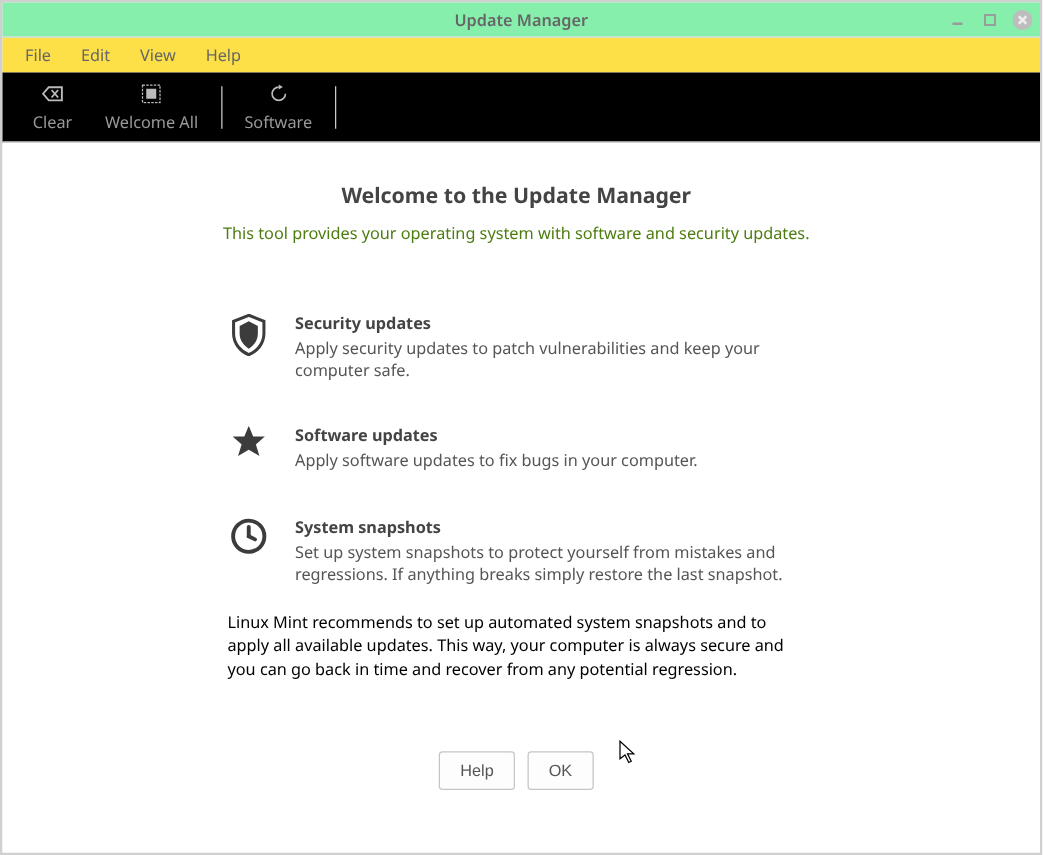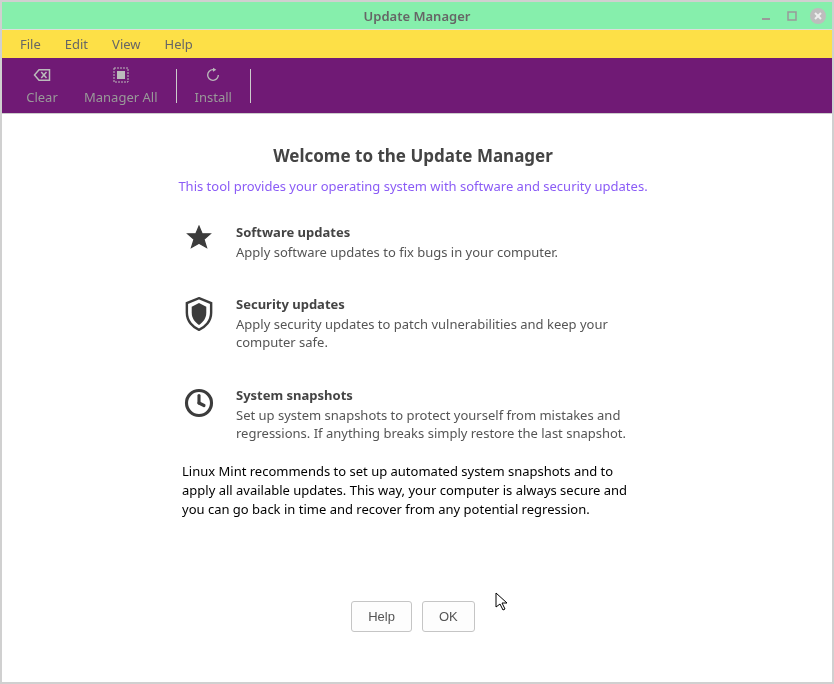--- a/index.html
+++ b/index.html
@@ -63,21 +63,21 @@
   align-items: center;
   padding: 0 8px;
   gap: 4px;
 }
 .menu-item {
   padding: 4px 10px;
   color: #666;
   cursor: pointer;
 }
 .toolbar {
-  background: #701a75;
+  background: #000000;
   height: 56px;
   display: flex;
   align-items: center;
   padding: 0 10px;
   border-bottom: 1px solid #ccc;
 }
 .toolbar-btn {
   display: flex;
   flex-direction: column;
   align-items: center;
@@ -105,23 +105,23 @@
 }
 .welcome-title {
   text-align: center;
   font-weight: 700;
   font-size: 17px;
   color: #444;
   margin-bottom: 10px;
 }
 .welcome-sub {
   text-align: center;
-  color: #8b5cf6;
+  color: #4d7c0f;
   font-size: 13px;
-  margin-bottom: 28px;
+  margin-bottom: 54px;
 }
 .features {
   display: flex;
   flex-direction: column;
   gap: 34px;
   padding: 0 120px 0 120px;
 }
 .feature {
   display: flex;
   gap: 20px;
@@ -217,62 +217,62 @@
       </span>
       <span>Clear</span>
     </div>
     <div class="toolbar-btn">
       <span class="tb-icon">
         <svg width="16" height="16" viewBox="0 0 16 16">
             <rect x="1" y="1" width="14" height="14" fill="none" stroke="#bbb" stroke-width="1" stroke-dasharray="2 1"></rect>
             <rect x="4" y="4" width="8" height="8" fill="#bbb"></rect>
           </svg>
       </span>
-      <span>Manager All</span>
+      <span>Welcome All</span>
     </div>
     <div class="toolbar-sep"></div>
     <div class="toolbar-btn">
       <span class="tb-icon">
         <svg width="16" height="16" viewBox="0 0 24 24">
             <path d="M12 4 A8 8 0 1 0 20 12" fill="none" stroke="#bbb" stroke-width="2"></path>
             <path d="M12 1 L12 7 L17 4 Z" fill="#bbb"></path>
           </svg>
       </span>
-      <span>Install</span>
+      <span>Software</span>
     </div>
     <div class="toolbar-sep"></div>
   </div>
 
   <div class="content">
     <div class="welcome-title">Welcome to the Update Manager</div>
     <div class="welcome-sub">This tool provides your operating system with software and security updates.</div>
 
     <div class="features">
-      <div class="feature">
-        <div class="feature-icon">
-          <svg width="30" height="30" viewBox="0 0 24 24">
-              <path d="M12 1 L14.5 7 L21 7 L16 11.5 L18 18 L12 14.5 L6 18 L8 11.5 L3 7 L9.5 7 Z" fill="#3c3c3c" stroke="#3c3c3c" stroke-width="1" stroke-linejoin="miter"></path>
-            </svg>
-        </div>
-        <div>
-          <div class="feature-head">Software updates</div>
-          <div class="feature-body">Apply software updates to fix bugs in your computer.</div>
-        </div>
-      </div>
-
       <div class="feature">
         <div class="feature-icon">
           <svg width="30" height="34" viewBox="0 0 24 28">
               <path d="M12 1 L22 5 V13 C22 20 17 25 12 27 C7 25 2 20 2 13 V5 Z" fill="none" stroke="#3c3c3c" stroke-width="2"></path>
               <path d="M12 5 L18 8 V13 C18 18 15 21 12 23 C9 21 6 18 6 13 V8 Z" fill="#3c3c3c"></path>
             </svg>
         </div>
         <div>
           <div class="feature-head">Security updates</div>
           <div class="feature-body">Apply security updates to patch vulnerabilities and keep your computer safe.</div>
+        </div>
+      </div>
+
+      <div class="feature">
+        <div class="feature-icon">
+          <svg width="30" height="30" viewBox="0 0 24 24">
+              <path d="M12 1 L14.5 7 L21 7 L16 11.5 L18 18 L12 14.5 L6 18 L8 11.5 L3 7 L9.5 7 Z" fill="#3c3c3c" stroke="#3c3c3c" stroke-width="1" stroke-linejoin="miter"></path>
+            </svg>
+        </div>
+        <div>
+          <div class="feature-head">Software updates</div>
+          <div class="feature-body">Apply software updates to fix bugs in your computer.</div>
         </div>
       </div>
 
       <div class="feature">
         <div class="feature-icon">
           <svg width="30" height="30" viewBox="0 0 24 24">
               <circle cx="12" cy="12" r="10" fill="none" stroke="#3c3c3c" stroke-width="2.5"></circle>
               <line x1="12" y1="12" x2="12" y2="6" stroke="#3c3c3c" stroke-width="2.5" stroke-linecap="round"></line>
               <line x1="12" y1="12" x2="16" y2="14" stroke="#3c3c3c" stroke-width="2.5" stroke-linecap="round"></line>
             </svg>

